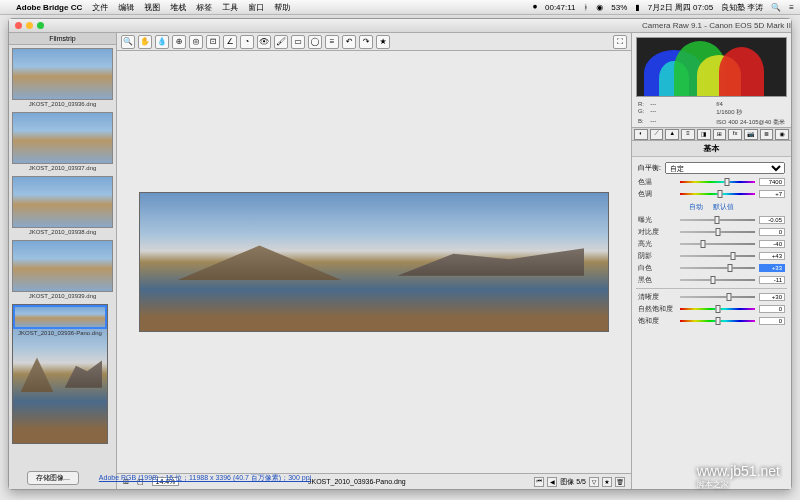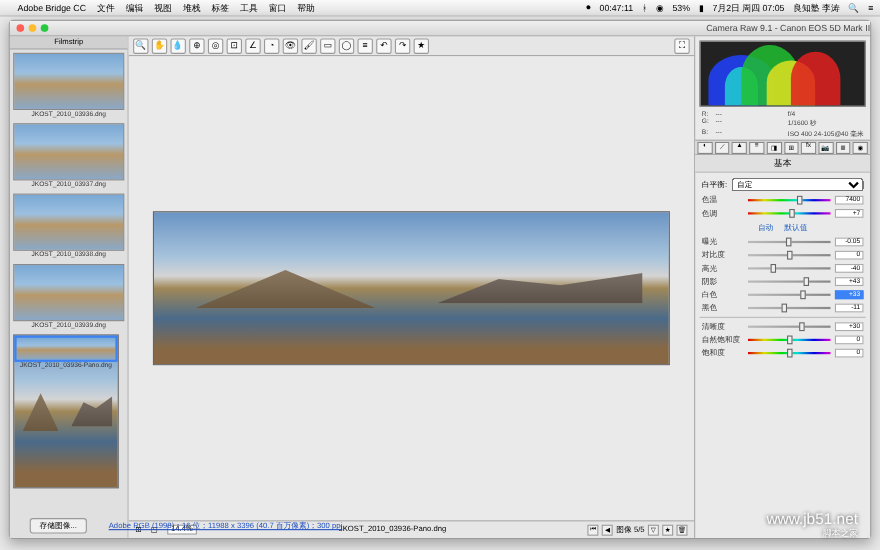--- a/index.html
+++ b/index.html
@@ -1,20 +1,20 @@
 <!DOCTYPE html>
 <html><head>
 <meta charset="utf-8">
 <style>
 * { margin: 0; padding: 0; box-sizing: border-box; font-family: "Helvetica Neue", Arial, sans-serif; }
 body { width: 800px; height: 500px; background: #e8e8e8; overflow: hidden; }
 
 .menubar { height: 15px; background: linear-gradient(#fafafa,#e0e0e0); display: flex; align-items: center; padding: 0 6px; font-size: 8px; gap: 10px; border-bottom: 1px solid #bbb; }
 .menubar .apple { font-size: 9px; }
-.menubar .app-name { font-weight: normal; }
+.menubar .app-name { font-weight: bold; }
 .menubar .right { margin-left: auto; display: flex; gap: 8px; align-items: center; }
 
 .window { position: absolute; top: 18px; left: 8px; right: 8px; bottom: 10px; background: #f5f5f5; border: 1px solid #999; border-radius: 4px; box-shadow: 0 4px 12px rgba(0,0,0,.3); display: flex; flex-direction: column; }
 .titlebar { height: 14px; background: linear-gradient(#f0f0f0,#d8d8d8); border-bottom: 1px solid #aaa; display: flex; align-items: center; justify-content: flex-end; font-size: 8px; color: #444; position: relative; }
 .traffic { position: absolute; left: 6px; display: flex; gap: 4px; }
 .traffic span { width: 7px; height: 7px; border-radius: 50%; }
 .tr-r { background: #ff5f56; } .tr-y { background: #ffbd2e; } .tr-g { background: #27c93f; }
 
 .body { flex: 1; display: flex; min-height: 0; }
 
@@ -45,39 +45,39 @@
 .histo { height: 60px; margin: 4px; border: 1px solid #999; background: #222; position: relative; overflow: hidden; }
 .histo .blob { position: absolute; bottom: 0; border-radius: 50% 50% 0 0; opacity: .85; }
 .hb1 { left: 5%; width: 40%; height: 80%; background: #2040ff; }
 .hb2 { left: 25%; width: 35%; height: 95%; background: #20c030; }
 .hb3 { left: 40%; width: 30%; height: 70%; background: #e0e020; }
 .hb4 { left: 55%; width: 30%; height: 85%; background: #e02020; }
 .hb5 { left: 15%; width: 20%; height: 60%; background: #20d0d0; }
 .info { padding: 0 6px; color: #444; display: grid; grid-template-columns: auto 1fr auto; gap: 1px 6px; font-size: 6px; }
 .tabstrip { height: 14px; background: #d8d8d8; border-top: 1px solid #aaa; border-bottom: 1px solid #aaa; display: flex; gap: 2px; padding: 1px 2px; }
 .tabstrip .t { width: 14px; height: 11px; border: 1px solid #888; background: #f0f0f0; font-size: 6px; text-align: center; }
-.section-title { text-align: center; font-size: 8px; padding: 2px 0; background: #e0e0e0; border-bottom: 1px solid #bbb; }
+.section-title { text-align: center; font-size: 8px; padding: 2px 0; background: #e0e0e0; border-bottom: 1px solid #bbb; font-weight: bold; }
 .controls { flex: 1; overflow-y: auto; padding: 2px 6px; }
 .row { display: flex; align-items: center; margin: 2px 0; gap: 4px; }
 .row .lbl { width: 38px; color: #333; }
 .row .val { width: 26px; text-align: right; background: #fff; border: 1px solid #aaa; padding: 0 2px; font-size: 6px; }
 .row .val.hl { background: #3b82f6; color: #fff; border-color: #3b82f6; }
 .slider { flex: 1; height: 2px; background: linear-gradient(90deg,#bbb,#888); position: relative; }
 .slider .knob { position: absolute; top: -3px; width: 5px; height: 8px; background: #f0f0f0; border: 1px solid #666; transform: translateX(-50%); }
 .slider.rainbow { background: linear-gradient(90deg,#d00,#dd0,#0d0,#0dd,#00d,#d0d); }
 .wbrow { display: flex; align-items: center; gap: 4px; margin: 3px 0; }
 .wbrow select { flex: 1; font-size: 7px; height: 12px; }
 .linkrow { display:flex; justify-content:center; gap:10px; margin: 3px 0; }
 .linkrow a { color: #2060c0; text-decoration: none; }
 .sep { height: 1px; background: #bbb; margin: 3px -2px; }
 .footer { position: absolute; bottom: 0; left: 8px; right: 8px; height: 22px; display: flex; align-items: center; font-size: 7px; padding: 0 10px; gap: 20px; }
 .footer .save { background: #f0f0f0; border: 1px solid #999; padding: 1px 8px; border-radius: 3px; }
 .footer .meta { color: #2050c0; text-decoration: underline; }
 .watermark { position: absolute; right: 20px; bottom: 10px; color: #fff; font-size: 14px; opacity: .85; text-shadow: 0 0 4px #000; }
-.watermark .sm { font-size: 8px; display:block;text-align:right; }
+.watermark .sm { font-size: 8px; display:block; }
 </style>
 </head>
 <body>
 
 <div class="menubar">
   <span class="apple"></span>
   <span class="app-name">Adobe Bridge CC</span>
   <span>文件</span>
   <span>编辑</span>
   <span>视图</span>

